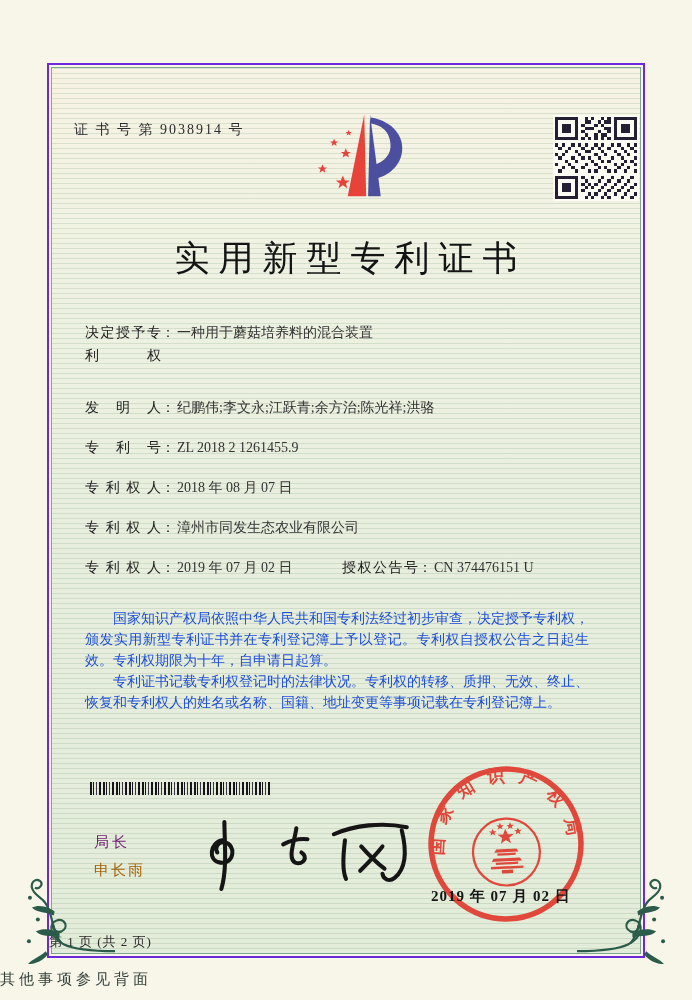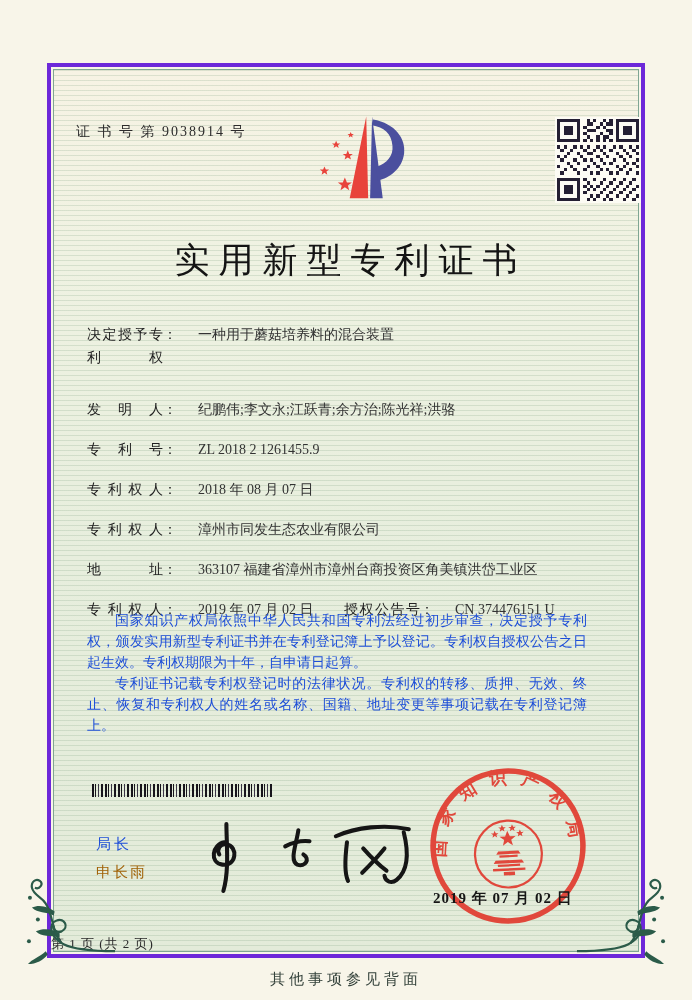--- a/index.html
+++ b/index.html
@@ -5,21 +5,21 @@
   html,body{margin:0;padding:0;}
   body{
     width:692px;height:1000px;position:relative;overflow:hidden;
     background:#f8f5e9;
     font-family:"Liberation Serif","DejaVu Serif",serif;
   }
   .page{position:absolute;inset:0;}
   
   .frame{
     position:absolute;left:47px;top:63px;width:598px;height:895px;
-    border:4px solid #6d28d9;box-sizing:border-box;
+    border:2px solid #6d28d9;box-sizing:border-box;
   }
   .frame-inner{
     position:absolute;inset:2px;border:1px solid #7fa693;
     background:
       repeating-linear-gradient(180deg, rgba(110,150,115,.20) 0 1px, rgba(0,0,0,0) 1px 5px),
       linear-gradient(180deg,#f7f3e4 0%,#eff2e2 22%,#e7eedd 55%,#e3ebd9 100%);
   }
   .cert-no{
     position:absolute;left:25px;top:56px;font-size:14px;color:#2c2c2c;
     letter-spacing:2px;
@@ -35,52 +35,52 @@
     text-indent:9px;
   }
   .fields{position:absolute;left:36px;right:50px;top:256px;}
   .field-row{margin-bottom:17px;font-size:14px;color:#262626;line-height:23px;position:relative;}
   .field-row.gap-lg{margin-bottom:29px;}
   .field-label{
     display:inline-block;width:76px;text-align:justify;text-align-last:justify;
     vertical-align:top;color:#222;
   }
   .field-colon{display:inline-block;vertical-align:top;}
-  .field-value{display:inline-block;vertical-align:top;margin-left:21px;color:#333;max-width:400px;}
+  .field-value{display:inline-block;vertical-align:top;margin-left:2px;color:#333;max-width:400px;}
   .group2{position:absolute;left:257px;top:0;white-space:nowrap;}
   .body-text{
     position:absolute;left:36px;right:54px;top:543px;
     font-size:14px;line-height:21px;color:#1d4ed8;text-align:justify;
   }
   .body-text p{margin:0;text-indent:2em;}
   .barcode{
     position:absolute;left:41px;top:717px;width:180px;height:13px;
     background:repeating-linear-gradient(90deg,
       #17141c 0 2px, rgba(0,0,0,0) 2px 3px,
       #17141c 3px 4px, rgba(0,0,0,0) 4px 6px,
       #3c3647 6px 7px, rgba(0,0,0,0) 7px 9px,
       #17141c 9px 11px, rgba(0,0,0,0) 11px 13px);
   }
-  .director-title{position:absolute;left:45px;top:768px;font-size:15px;letter-spacing:3px;color:#1d4ed8;}
+  .director-title{position:absolute;left:45px;top:768px;font-size:15px;letter-spacing:3px;color:#701a75;}
   .director-name{position:absolute;left:45px;top:796px;font-size:15px;letter-spacing:2px;color:#a16207;}
   .signature{position:absolute;left:145px;top:744px;width:228px;height:88px;}
   .seal{position:absolute;left:376px;top:698px;width:162px;height:162px;opacity:.92;}
   .seal-date{
     position:absolute;left:382px;top:822px;font-size:15px;font-weight:600;
     color:#161616;letter-spacing:1px;white-space:nowrap;
   }
   .pagination{
     position:absolute;left:0;right:0;top:868px;text-align:left;
     font-size:13px;color:#2a2a2a;letter-spacing:1px;
   }
   .flourish{position:absolute;width:94px;height:94px;}
   .flourish.left{left:24px;top:872px;}
   .flourish.right{left:574px;top:872px;transform:scaleX(-1);}
   .footer-note{
-    position:absolute;left:0;right:0;top:970px;text-align:center;
+    position:absolute;left:0;right:0;top:970px;text-align:left;
     font-size:15px;color:#33413a;letter-spacing:4px;
   }
 </style>
 </head>
 <body>
 
 <div class="page">
 
   <div class="frame">
     <div class="frame-inner"></div>
@@ -122,23 +122,20 @@
         <span class="field-label">发明人</span><span class="field-colon">：</span><span class="field-value">纪鹏伟;李文永;江跃青;余方治;陈光祥;洪骆</span>
       </div>
       <div class="field-row">
         <span class="field-label">专利号</span><span class="field-colon">：</span><span class="field-value">ZL 2018 2 1261455.9</span>
       </div>
       <div class="field-row">
         <span class="field-label">专利权人</span><span class="field-colon">：</span><span class="field-value">2018 年 08 月 07 日</span>
       </div>
       <div class="field-row">
         <span class="field-label">专利权人</span><span class="field-colon">：</span><span class="field-value">漳州市同发生态农业有限公司</span>
-      </div>
-      <div class="field-row">
-        <span class="field-label">地址</span><span class="field-colon">：</span><span class="field-value">363107 福建省漳州市漳州台商投资区角美镇洪岱工业区</span>
       </div>
       <div class="field-row">
         <span class="field-label">专利权人</span><span class="field-colon">：</span><span class="field-value">2019 年 07 月 02 日</span>
         <span class="group2">
           <span class="field-label">授权公告号</span><span class="field-colon">：</span><span class="field-value">CN 374476151 U</span>
         </span>
       </div>
     </div>
 
     <div class="body-text">

